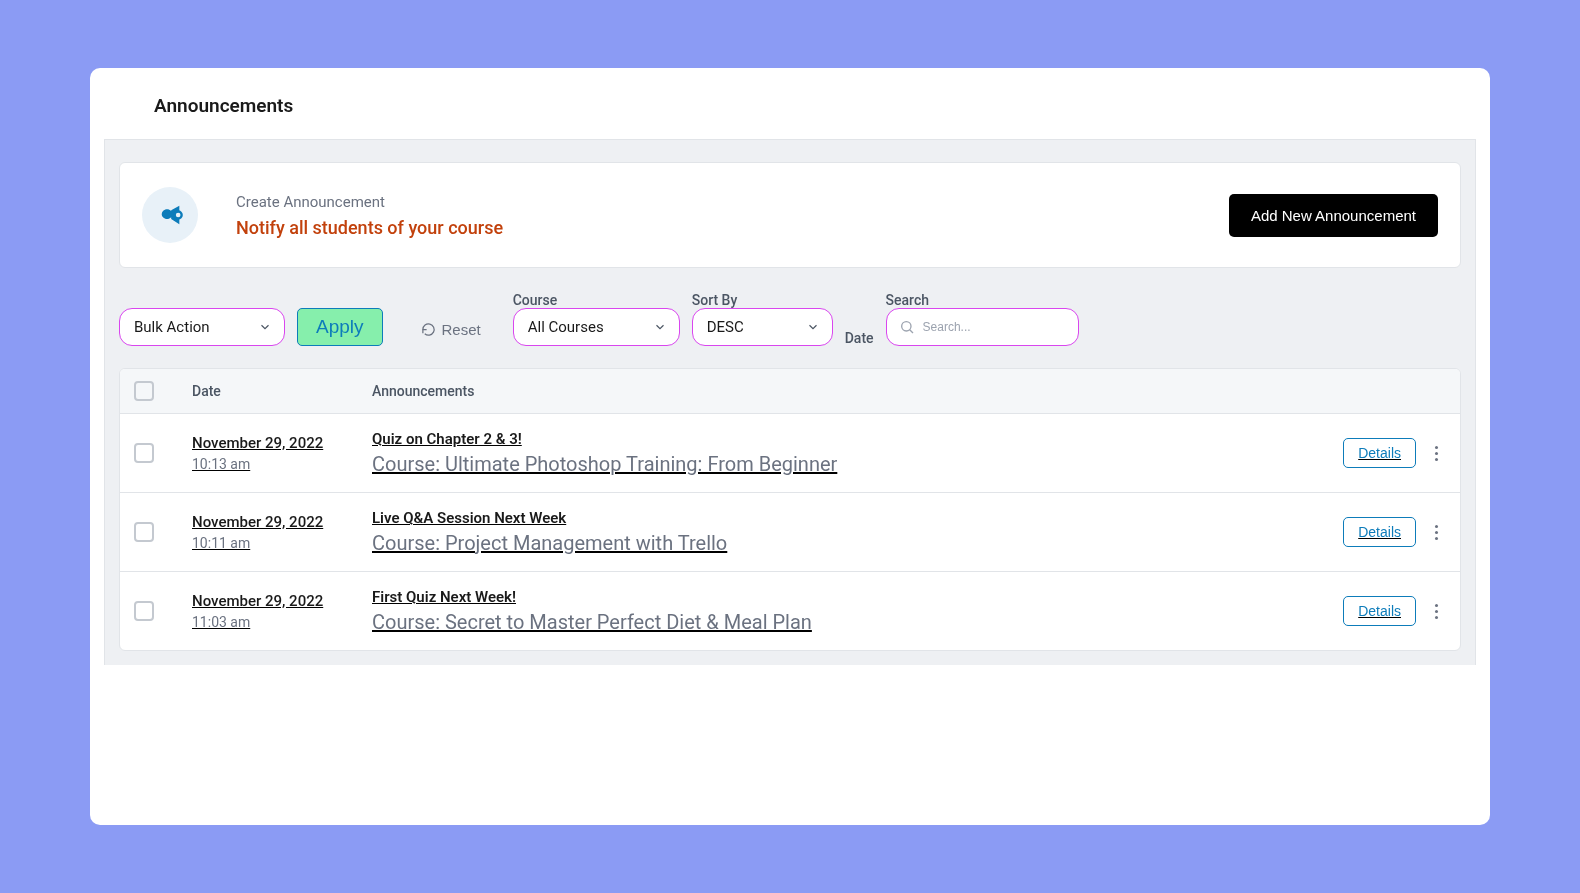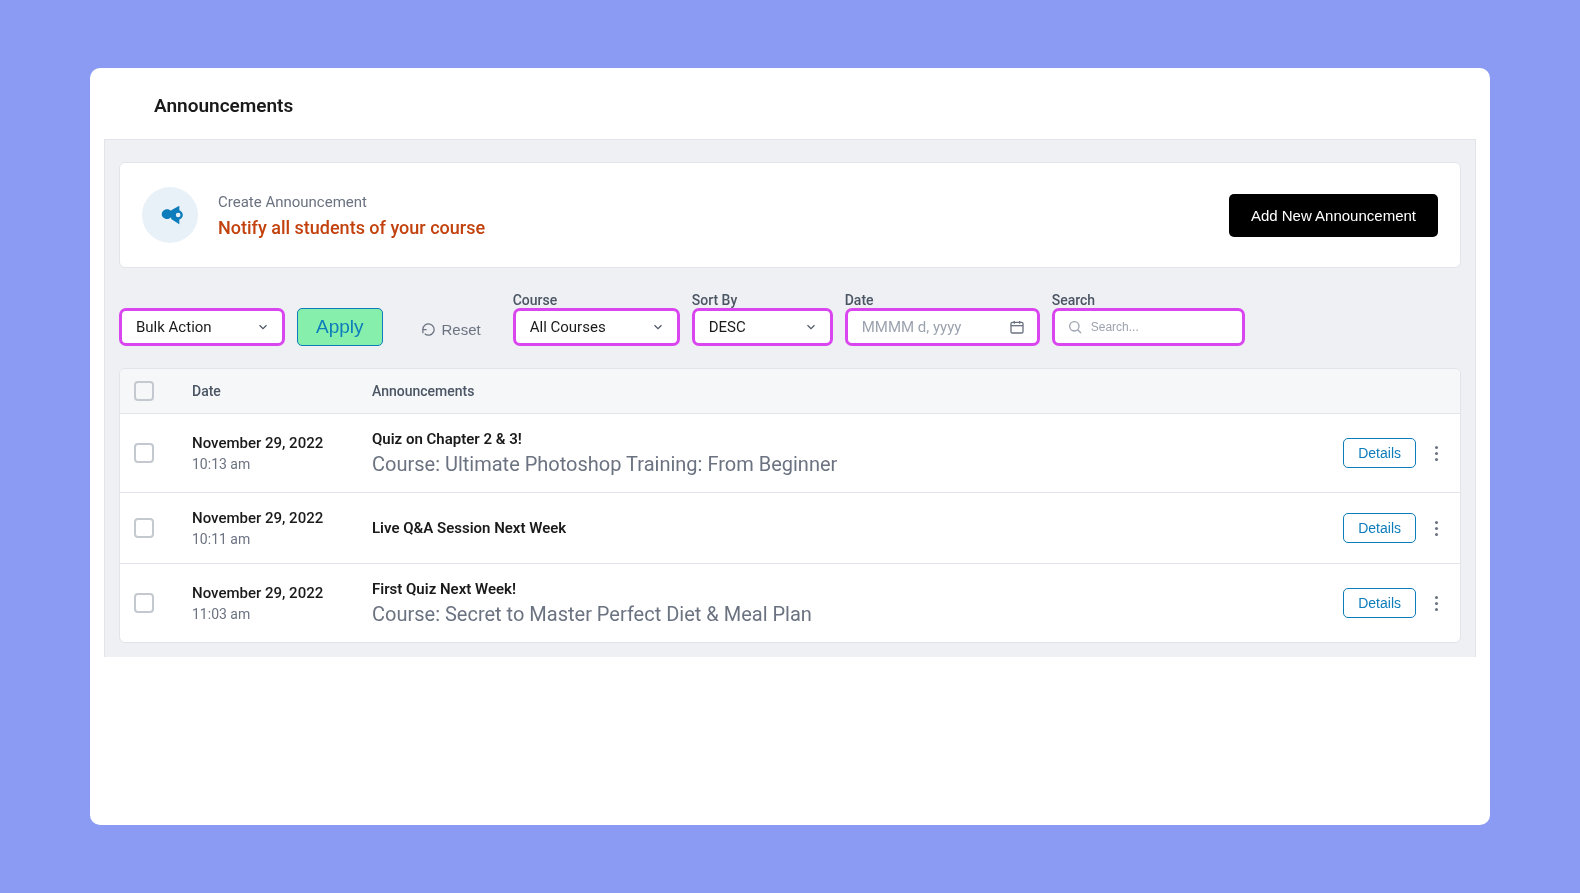--- a/index.html
+++ b/index.html
@@ -45,21 +45,21 @@
   width: 56px;
   height: 56px;
   border-radius: 50%;
   background: #e8f1f8;
   display: flex;
   align-items: center;
   justify-content: center;
   flex-shrink: 0;
 }
 .create-icon-wrap svg { color: #0d7cba; }
-.create-texts { flex: 1; }
+.create-texts { flex: 1; margin-left: 18px; }
 .create-label {
   font-size: 15px;
   color: #6b7280;
   margin-bottom: 6px;
 }
 .create-subtitle {
   font-size: 18px;
   font-weight: 500;
   color: #c2410c;
 }
@@ -81,22 +81,22 @@
 }
 .filter-group { display: flex; flex-direction: column; }
 .filter-label {
   font-size: 14px;
   color: #4b5563;
   font-weight: 500;
 }
 .select-wrap, .input-wrap {
   position: relative;
   background: #fff;
-  border: 3px solid #d946ef;
-  border-radius: 7px;
+  border: 1px solid #d946ef;
+  border-radius: 13px;
   height: 38px;
   display: flex;
   align-items: center;
 }
 .select-wrap { cursor: pointer; }
 .select-text {
   padding: 0 14px;
   font-size: 15px;
   color: #1a1a1a;
   flex: 1;
@@ -186,20 +186,21 @@
   cursor: pointer;
   flex-shrink: 0;
 }
 .col-date-head { margin-left: 38px; width: 180px; font-size: 14px; color: #4b5563; font-weight: 500; }
 .col-ann-head { font-size: 14px; color: #4b5563; font-weight: 500; }
 .table-row {
   display: flex;
   align-items: center;
   padding: 16px 14px;
   border-bottom: 1px solid #e1e4e8;
+  text-decoration: underline;
 }
 .table-row:last-child { border-bottom: none; }
 .row-date-col { margin-left: 38px; width: 180px; }
 .row-date {
   font-size: 15px;
   color: #1a1a1a;
   font-weight: 500;
 }
 .row-time {
   font-size: 14px;
@@ -296,29 +297,20 @@
         <div class="select-wrap sort-select">
           <span class="select-text">DESC</span>
           <svg class="chevron" width="14" height="14" viewBox="0 0 24 24" fill="none" stroke="currentColor" stroke-width="2">
               <polyline points="6 9 12 15 18 9"></polyline>
             </svg>
         </div>
       </div>
 
       <div class="filter-group">
         <label class="filter-label">Date</label>
-        <div class="input-wrap date-input">
-          <span class="date-placeholder">MMMM d, yyyy</span>
-          <svg class="cal-icon" width="16" height="16" viewBox="0 0 24 24" fill="none" stroke="currentColor" stroke-width="2">
-              <rect x="3" y="5" width="18" height="16" rx="2"></rect>
-              <line x1="3" y1="10" x2="21" y2="10"></line>
-              <line x1="8" y1="3" x2="8" y2="7"></line>
-              <line x1="16" y1="3" x2="16" y2="7"></line>
-            </svg>
-        </div>
       </div>
 
       <div class="filter-group">
         <label class="filter-label">Search</label>
         <div class="input-wrap search-input">
           <svg class="search-icon" width="16" height="16" viewBox="0 0 24 24" fill="none" stroke="currentColor" stroke-width="2">
               <circle cx="11" cy="11" r="7"></circle>
               <line x1="21" y1="21" x2="16" y2="16"></line>
             </svg>
           <input type="text" placeholder="Search..." style="">
@@ -354,20 +346,21 @@
       </div>
 
       <div class="table-row">
         <div class="checkbox"></div>
         <div class="row-date-col">
           <div class="row-date">November 29, 2022</div>
           <div class="row-time">10:11 am</div>
         </div>
         <div class="row-ann-col">
           <div class="row-title">Live Q&amp;A Session Next Week</div>
+          <div class="row-course">Course: Project Management with Trello</div>
         </div>
         <div class="row-actions">
           <button class="details-btn">Details</button>
           <div class="kebab">
               <span></span>
               <span></span>
               <span></span>
             </div>
         </div>
       </div>

